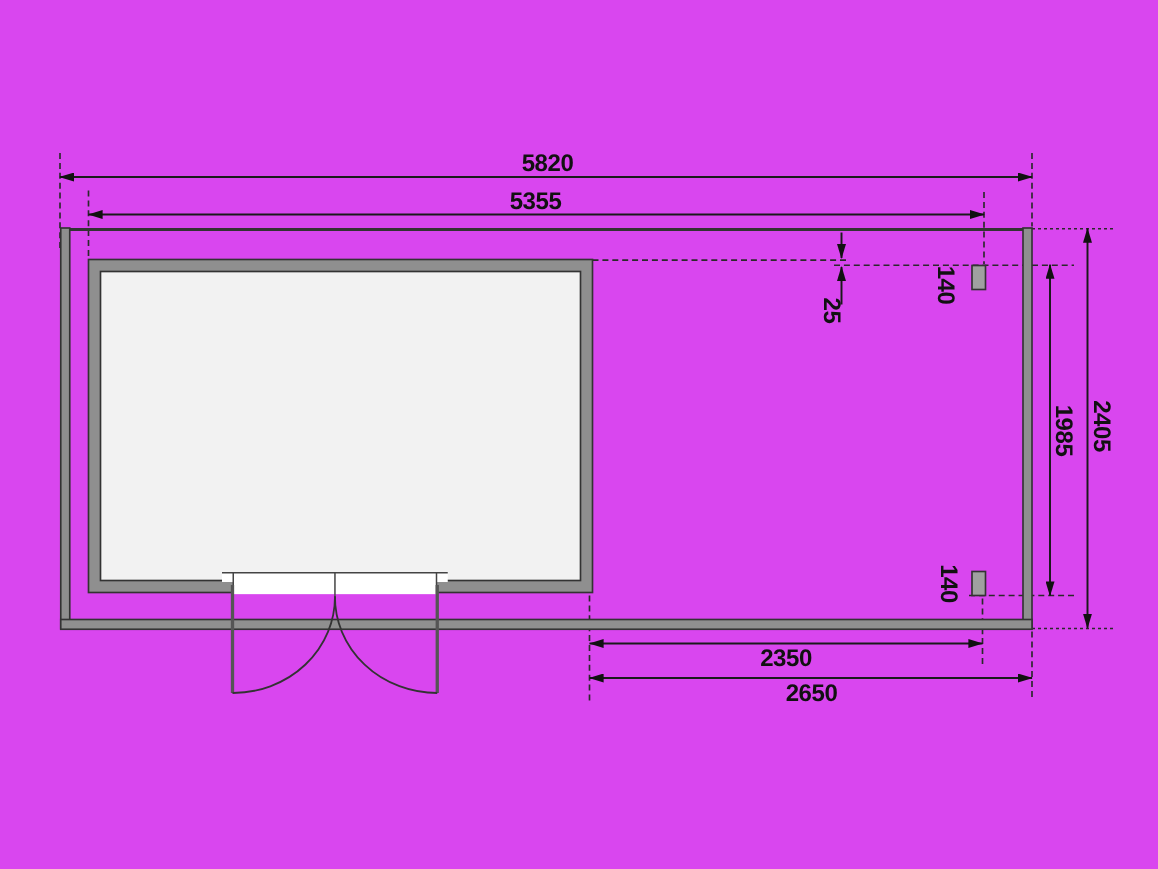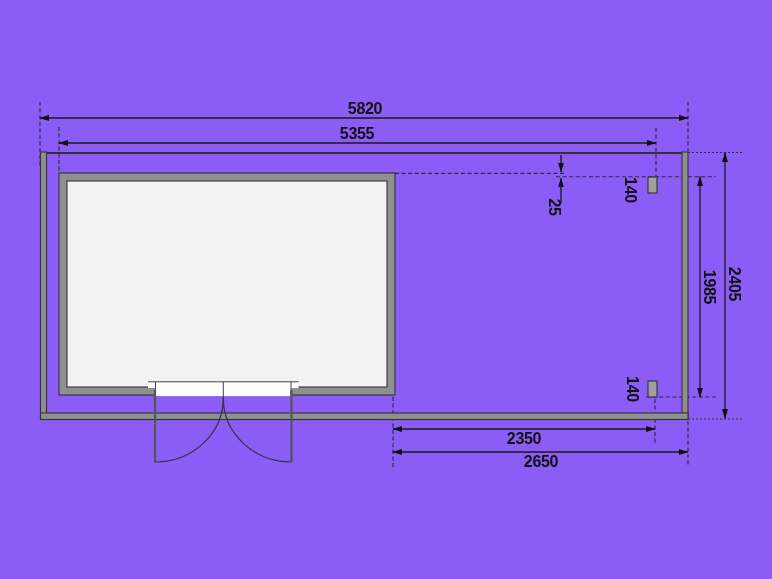--- a/index.html
+++ b/index.html
@@ -1,20 +1,20 @@
 <!DOCTYPE html>
 <html><head>
 <meta charset="utf-8">
 <style>
   html, body { margin: 0; padding: 0; background: #ffffff; }
   .canvas {
     position: relative;
     width: 772px;
     height: 579px;
-    background: #8b5cf6;
+    background: #d946ef;
     overflow: hidden;
     font-family: "Liberation Sans", sans-serif;
   }
   svg { position: absolute; left: 0; top: 0; }
   .dim-line   { stroke: #1a1a1a; stroke-width: 1.3; fill: none; }
   .ext-line   { stroke: #2a2a2a; stroke-width: 1.1; fill: none; stroke-dasharray: 4 2.6; }
   .dot-line   { stroke: #2a2a2a; stroke-width: 1.1; fill: none; stroke-dasharray: 2 2; }
   .edge       { stroke: #333333; stroke-width: 2; fill: none; }
   .wall       { stroke: #333333; stroke-width: 1.1; }
   .thin       { stroke: #444444; stroke-width: 1; fill: none; }

